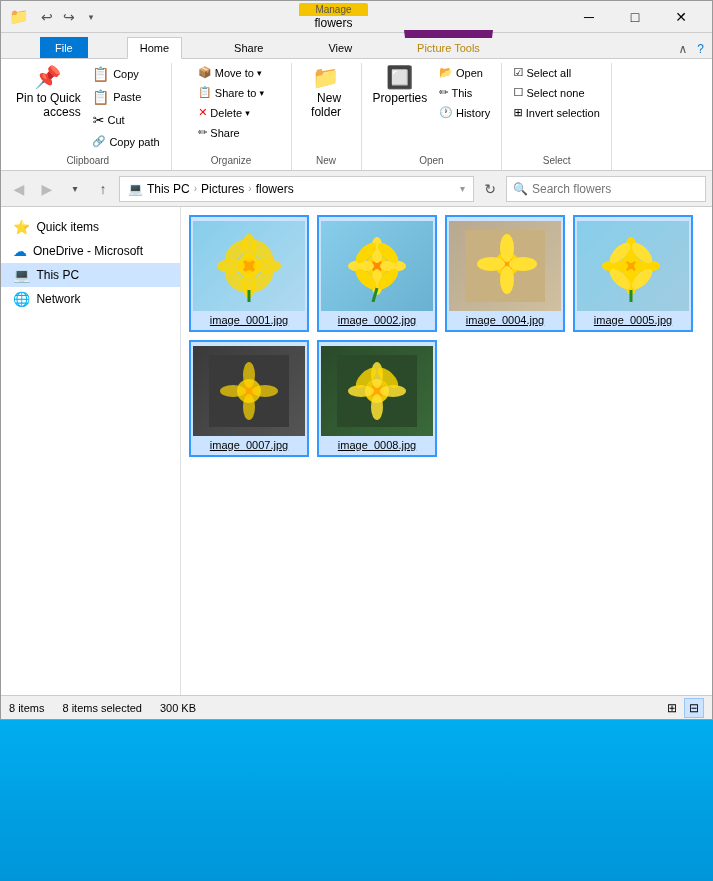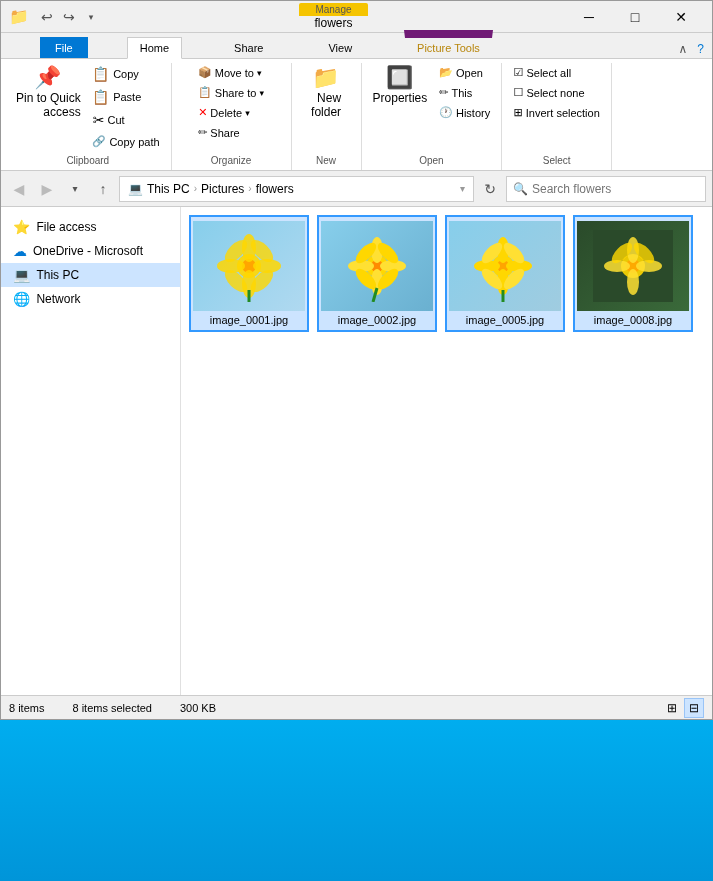--- a/index.html
+++ b/index.html
@@ -58,39 +58,39 @@
     .main-content { display: flex; flex: 1; overflow: hidden; }
 
     
     .sidebar { width: 180px; background: #fff; border-right: 1px solid #e0e0e0; padding: 8px 0; overflow-y: auto; }
     .sidebar-item { display: flex; align-items: center; padding: 4px 12px; cursor: pointer; gap: 6px; font-size: 12px; }
     .sidebar-item.selected { background: #cce4ff; }
     .sidebar-item .icon { font-size: 14px; }
     .sidebar-item .label { }
 
     
-    .file-area { flex: 1; background: #fff; padding: 8px; overflow-y: auto; display: flex; flex-wrap: wrap; align-content: flex-start; gap: 8px; }
+    .file-area { flex: 1; background: #fff; padding: 8px; overflow-y: auto; display: flex; flex-wrap: wrap; align-content: flex-start; gap: 8px; text-decoration: underline; }
 
     .file-thumb { width: 120px; display: flex; flex-direction: column; align-items: center; cursor: pointer; padding: 4px; border: 2px solid #3399ff; background: #cce4ff; }
     .thumb-img { width: 112px; height: 90px; background: #e8e8e8; display: flex; align-items: center; justify-content: center; overflow: hidden; position: relative; }
     .thumb-label { font-size: 11px; margin-top: 3px; text-align: center; color: #000; word-break: break-all; }
 
     
     .daffodil-1 { background: linear-gradient(135deg, #87ceeb 0%, #b0d9f0 100%); }
     .daffodil-2 { background: linear-gradient(135deg, #87ceeb 0%, #6ab0d0 100%); }
     .daffodil-3 { background: linear-gradient(135deg, #87ceeb 0%, #9dc8e0 100%); }
     .daffodil-4 { background: linear-gradient(135deg, #b8a890 0%, #d0c0a0 100%); }
     .daffodil-5 { background: linear-gradient(135deg, #87ceeb 0%, #a0cce0 100%); }
     .daffodil-6 { background: linear-gradient(135deg, #87ceeb 0%, #70b8d8 100%); }
     .daffodil-7 { background: linear-gradient(135deg, #3a3a3a 0%, #555 100%); }
     .daffodil-8 { background: linear-gradient(135deg, #2a4a2a 0%, #3a6a3a 100%); }
 
     
     .status-bar { height: 24px; background: #f0f0f0; border-top: 1px solid #ccc; display: flex; align-items: center; padding: 0 8px; font-size: 11px; color: #000; }
-    .status-left { flex: 1; gap: 28px; display: flex; }
+    .status-left { flex: 1; gap: 18px; display: flex; }
     .status-right { display: flex; gap: 2px; align-items: center; }
     .view-btn { width: 20px; height: 20px; display: flex; align-items: center; justify-content: center; cursor: pointer; font-size: 12px; border: 1px solid transparent; }
 
     .delete-icon { color: red; }
   </style>
 </head>
 <body>
 
 <div class="window">
 
@@ -261,21 +261,21 @@
       <span class="search-icon-span">🔍</span>
       <input type="text" placeholder="Search flowers" style="">
     </div>
   </div>
 
   <div class="main-content">
 
     <div class="sidebar">
       <div class="sidebar-item">
         <span class="icon" style="color:#f5a623;">⭐</span>
-        <span class="label">File access</span>
+        <span class="label">Quick items</span>
       </div>
       <div class="sidebar-item">
         <span class="icon" style="color:#0078d4;">☁</span>
         <span class="label">OneDrive - Microsoft</span>
       </div>
       <div class="sidebar-item selected">
         <span class="icon">💻</span>
         <span class="label">This PC</span>
       </div>
       <div class="sidebar-item">
@@ -318,20 +318,34 @@
             <ellipse cx="51" cy="23" rx="6" ry="13" fill="#FFD700" transform="rotate(-45 51 23)"></ellipse>
             <ellipse cx="29" cy="49" rx="6" ry="13" fill="#FFD700" transform="rotate(-45 29 49)"></ellipse>
             <ellipse cx="51" cy="49" rx="6" ry="13" fill="#FFD700" transform="rotate(45 51 49)"></ellipse>
             <line x1="40" y1="58" x2="36" y2="72" stroke="#228B22" stroke-width="3"></line>
           </svg>
         </div>
         <div class="thumb-label">image_0002.jpg</div>
       </div>
 
 
+      <div class="file-thumb">
+        <div class="thumb-img daffodil-4">
+          <svg width="80" height="72" viewBox="0 0 80 72">
+            <rect width="80" height="72" fill="#c8b080"></rect>
+            <circle cx="42" cy="34" r="12" fill="#FFD700"></circle>
+            <circle cx="42" cy="34" r="7" fill="#FFA500"></circle>
+            <ellipse cx="42" cy="18" rx="7" ry="14" fill="#FFE033"></ellipse>
+            <ellipse cx="42" cy="50" rx="7" ry="14" fill="#FFE033"></ellipse>
+            <ellipse cx="26" cy="34" rx="14" ry="7" fill="#FFE033"></ellipse>
+            <ellipse cx="58" cy="34" rx="14" ry="7" fill="#FFE033"></ellipse>
+          </svg>
+        </div>
+        <div class="thumb-label">image_0004.jpg</div>
+      </div>
 
       <div class="file-thumb">
         <div class="thumb-img daffodil-5">
           <svg width="80" height="72" viewBox="0 0 80 72">
             <circle cx="38" cy="36" r="11" fill="#FFD700"></circle>
             <circle cx="38" cy="36" r="6" fill="#FFA500"></circle>
             <ellipse cx="38" cy="20" rx="6" ry="13" fill="#FFD700"></ellipse>
             <ellipse cx="38" cy="52" rx="6" ry="13" fill="#FFD700"></ellipse>
             <ellipse cx="22" cy="36" rx="13" ry="6" fill="#FFD700"></ellipse>
             <ellipse cx="54" cy="36" rx="13" ry="6" fill="#FFD700"></ellipse>
@@ -339,20 +353,34 @@
             <ellipse cx="49" cy="23" rx="6" ry="13" fill="#FFE033" transform="rotate(-45 49 23)"></ellipse>
             <ellipse cx="27" cy="49" rx="6" ry="13" fill="#FFE033" transform="rotate(-45 27 49)"></ellipse>
             <ellipse cx="49" cy="49" rx="6" ry="13" fill="#FFE033" transform="rotate(45 49 49)"></ellipse>
             <line x1="38" y1="60" x2="38" y2="72" stroke="#228B22" stroke-width="3"></line>
           </svg>
         </div>
         <div class="thumb-label">image_0005.jpg</div>
       </div>
 
 
+      <div class="file-thumb">
+        <div class="thumb-img daffodil-7">
+          <svg width="80" height="72" viewBox="0 0 80 72">
+            <rect width="80" height="72" fill="#3a3a3a"></rect>
+            <circle cx="40" cy="36" r="12" fill="#FFD700" opacity="0.8"></circle>
+            <circle cx="40" cy="36" r="7" fill="#FFA500" opacity="0.8"></circle>
+            <ellipse cx="40" cy="20" rx="6" ry="13" fill="#FFD700" opacity="0.7"></ellipse>
+            <ellipse cx="40" cy="52" rx="6" ry="13" fill="#FFD700" opacity="0.7"></ellipse>
+            <ellipse cx="24" cy="36" rx="13" ry="6" fill="#FFD700" opacity="0.7"></ellipse>
+            <ellipse cx="56" cy="36" rx="13" ry="6" fill="#FFD700" opacity="0.7"></ellipse>
+          </svg>
+        </div>
+        <div class="thumb-label">image_0007.jpg</div>
+      </div>
 
       <div class="file-thumb">
         <div class="thumb-img daffodil-8">
           <svg width="80" height="72" viewBox="0 0 80 72">
             <rect width="80" height="72" fill="#2a4a2a"></rect>
             <circle cx="40" cy="36" r="12" fill="#FFD700" opacity="0.9"></circle>
             <circle cx="40" cy="36" r="7" fill="#FFA500" opacity="0.9"></circle>
             <ellipse cx="40" cy="20" rx="6" ry="13" fill="#FFE033" opacity="0.85"></ellipse>
             <ellipse cx="40" cy="52" rx="6" ry="13" fill="#FFE033" opacity="0.85"></ellipse>
             <ellipse cx="24" cy="36" rx="13" ry="6" fill="#FFE033" opacity="0.85"></ellipse>

